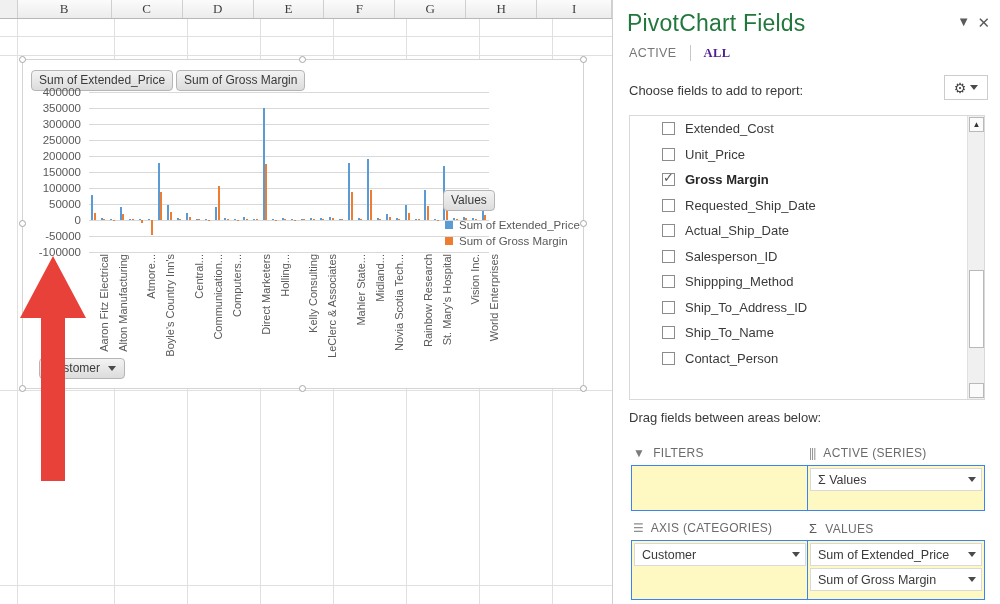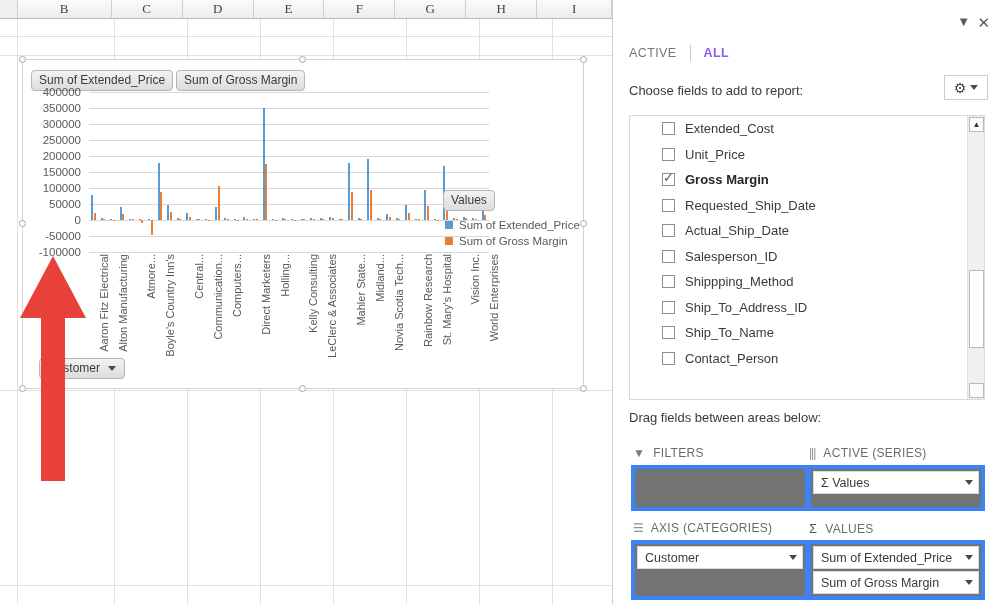--- a/index.html
+++ b/index.html
@@ -167,21 +167,21 @@
   .pane-dd { right: 30px; }
   .pane-close { right: 10px; font-size: 15px; }
 
   .pane-tabs {
     position: absolute; left: 16px; top: 45px;
     display: flex; align-items: center; gap: 13px;
     font-size: 12.5px;
   }
   .tab-active { font-size: 12.5px; color: #777777; letter-spacing: .4px; }
   .tab-sep { width: 1px; height: 16px; background: #c6c6c6; }
-  .tab-all { font-size: 12.5px; color: #8b5cf6; font-weight: bold; letter-spacing: .4px; }
+  .tab-all { font-size: 12.5px; color: #4c1d95; font-weight: bold; letter-spacing: .4px; font-family: Liberation Serif, serif; }
 
   .choose-label {
     position: absolute; left: 16px; top: 83px;
     font-size: 13px; color: #3a3a3a;
   }
   .gear-btn {
     position: absolute; right: 12px; top: 75px;
     width: 44px; height: 25px;
     border: 1px solid #cccccc; background: #ffffff;
     display: flex; align-items: center; justify-content: center; gap: 4px;
@@ -234,21 +234,21 @@
     position: absolute; left: 16px; top: 410px;
     font-size: 13px; color: #3a3a3a;
   }
   .area-head {
     position: absolute;
     display: flex; align-items: center; gap: 8px;
     font-size: 12px; color: #6b6b6b; letter-spacing: .3px;
   }
   .area-box {
     position: absolute;
-    border: 4px solid #3b82f6; background: #737373;
+    border: 1px solid #3b82f6; background: #fef9c3;
   }
   .area-chip {
     margin: 2px; height: 23px;
     border: 1px solid #d9d9d9; background: #ffffff;
     display: flex; align-items: center; justify-content: space-between;
     padding: 0 5px 0 7px;
     font-size: 12.5px; color: #3a3a3a;
   }
   .chip-caret {
     width: 0; height: 0;
@@ -466,20 +466,21 @@
   </div>
 
   <svg class="red-arrow" style="left:20px; top:256px;" width="66" height="225">
     <polygon points="33,0 66,62 45,62 45,225 21,225 21,62 0,62" fill="#e8413a"></polygon>
   </svg>
   <svg class="red-arrow" style="left:952px; top:440px;" width="52" height="135">
     <polygon points="26,135 0,72 17,72 17,0 35,0 35,72 52,72" fill="#e8413a"></polygon>
   </svg>
 
   <div id="pane">
+    <div class="pane-title">PivotChart Fields</div>
     <div class="pane-ctrl pane-dd">▼</div>
     <div class="pane-ctrl pane-close">✕</div>
 
     <div class="pane-tabs">
       <span class="tab-active">ACTIVE</span>
       <span class="tab-sep"></span>
       <span class="tab-all">ALL</span>
     </div>
 
     <div class="choose-label">Choose fields to add to report:</div>

